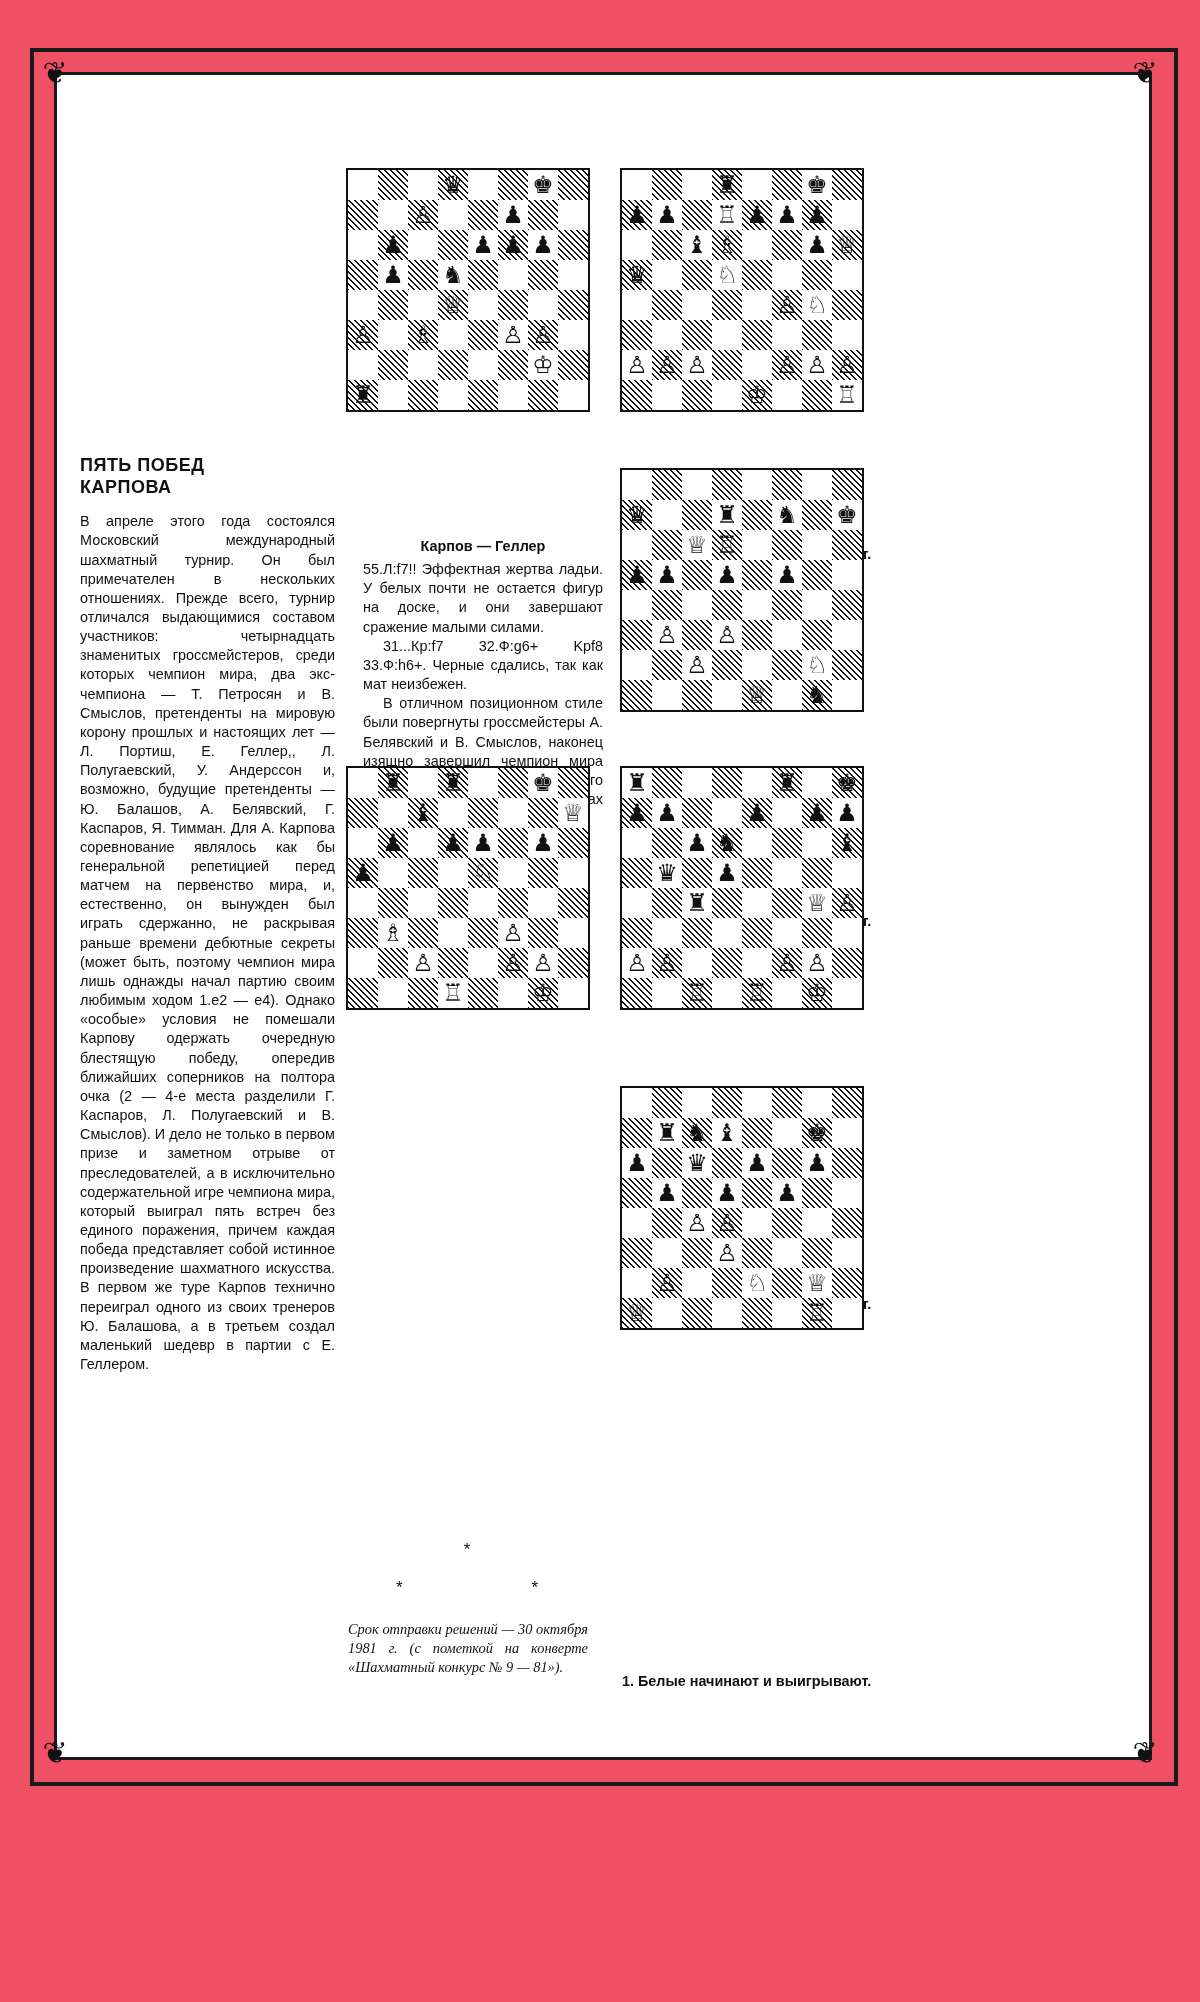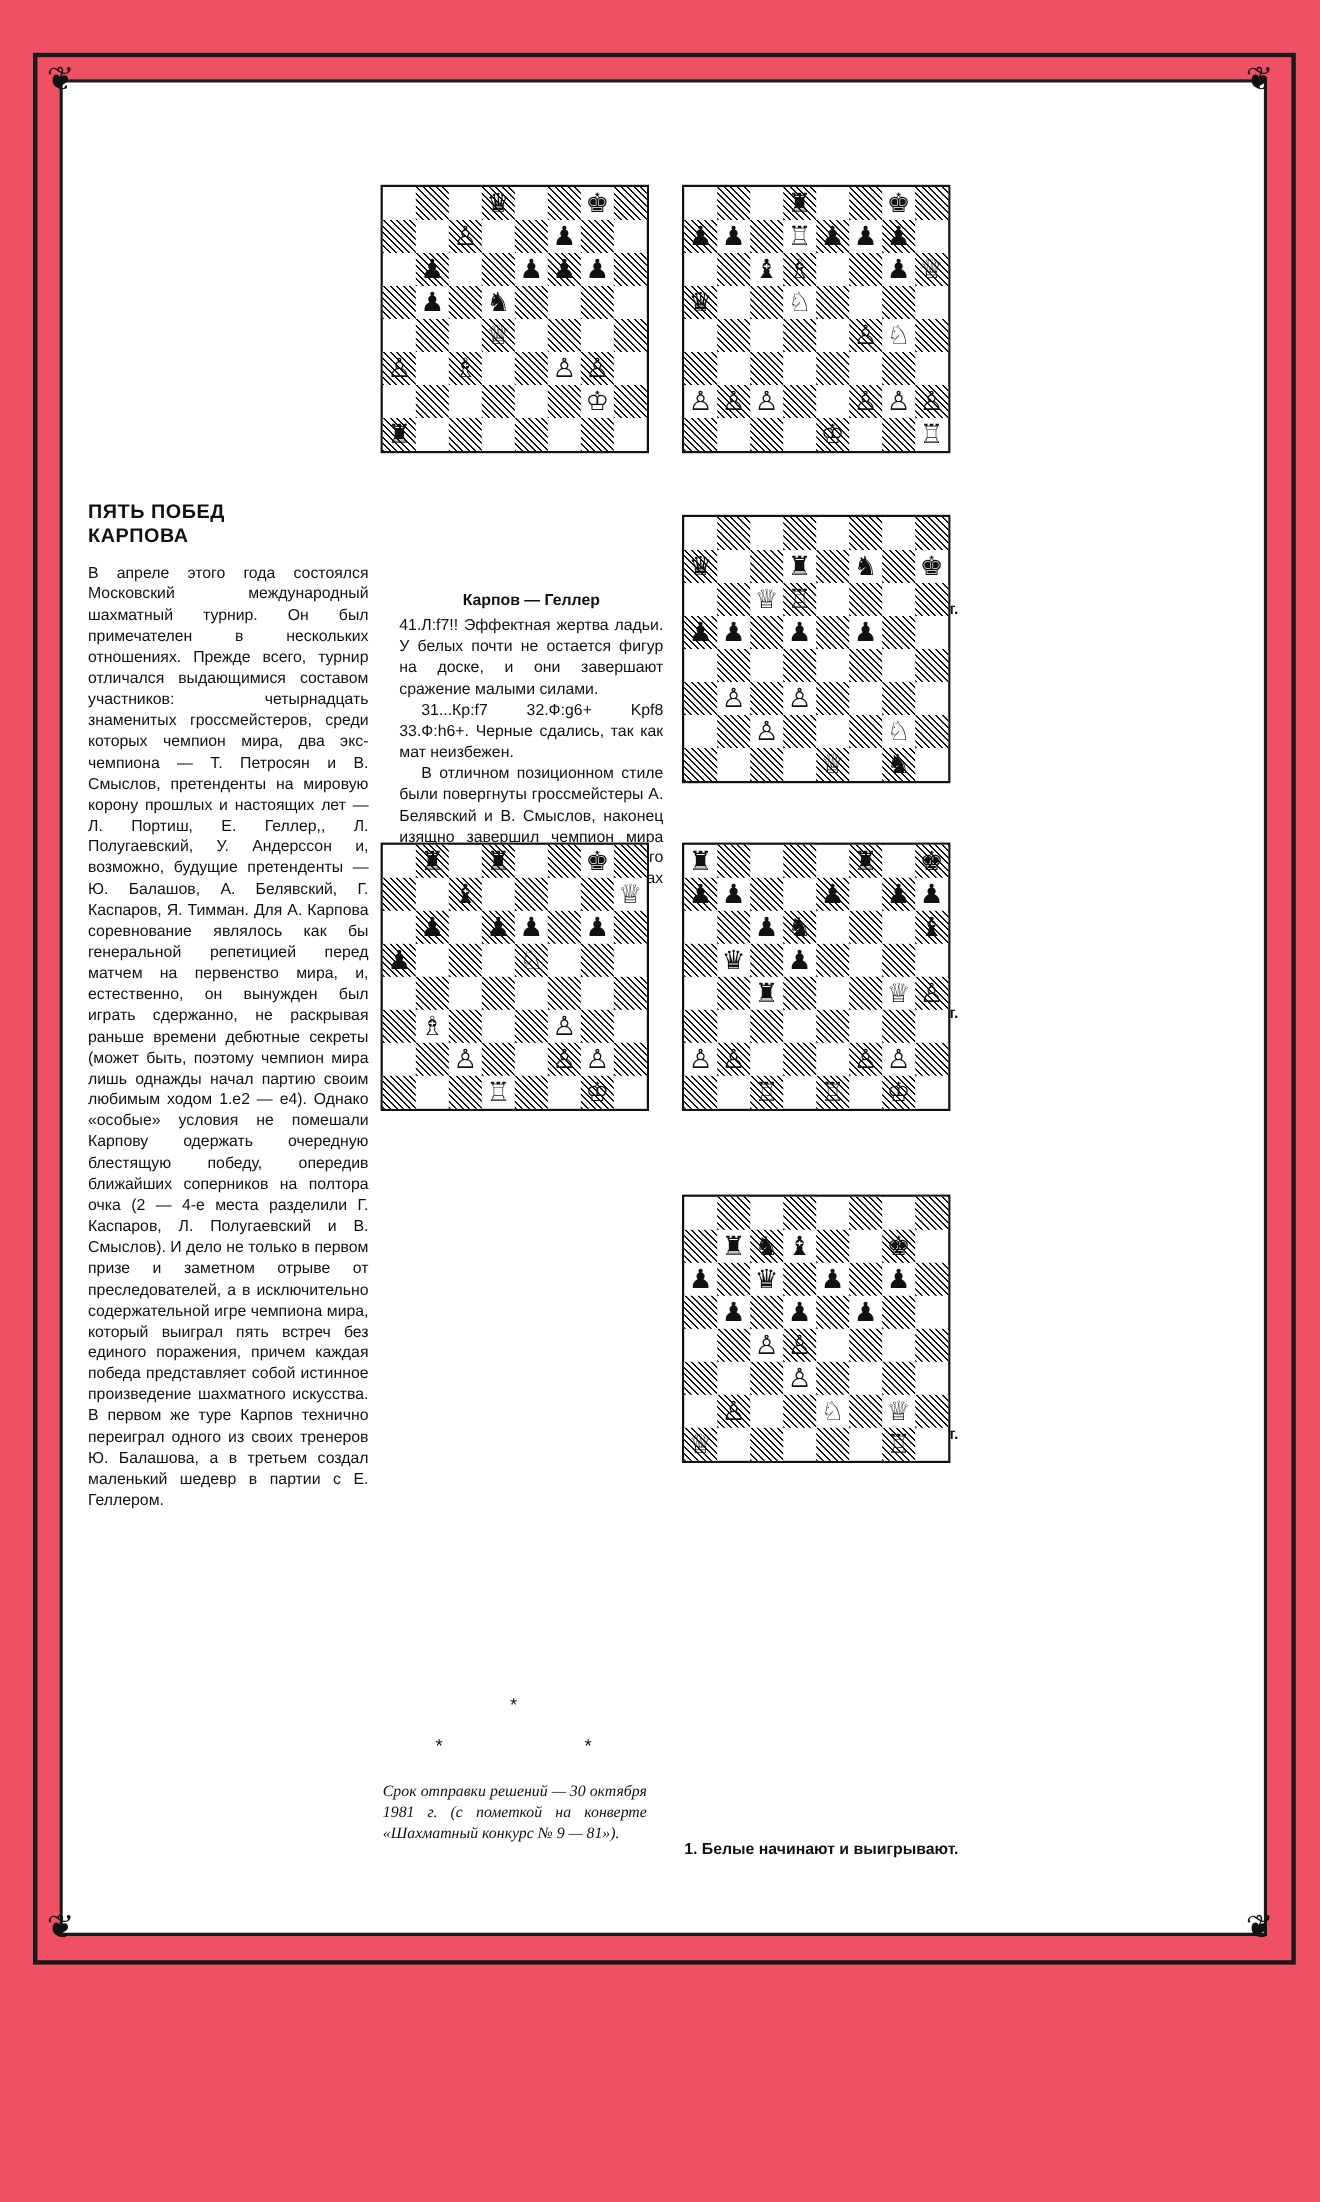--- a/index.html
+++ b/index.html
@@ -149,21 +149,21 @@
   <div class="col-left">
     <h2>
       <span>ПЯТЬ ПОБЕД</span><br>
       <span>КАРПОВА</span>
     </h2>
     <p>В апреле этого года состоялся Московский международный шахматный турнир. Он был примечателен в нескольких отношениях. Прежде всего, турнир отличался выдающимися составом участников: четырнадцать знаменитых гроссмейстеров, среди которых чемпион мира, два экс-чемпиона — Т. Петросян и В. Смыслов, претенденты на мировую корону прошлых и настоящих лет — Л. Портиш, Е. Геллер,, Л. Полугаевский, У. Андерссон и, возможно, будущие претенденты — Ю. Балашов, А. Белявский, Г. Каспаров, Я. Тимман. Для А. Карпова соревнование являлось как бы генеральной репетицией перед матчем на первенство мира, и, естественно, он вынужден был играть сдержанно, не раскрывая раньше времени дебютные секреты (может быть, поэтому чемпион мира лишь однажды начал партию своим любимым ходом 1.е2 — е4). Однако «особые» условия не помешали Карпову одержать очередную блестящую победу, опередив ближайших соперников на полтора очка (2 — 4-е места разделили Г. Каспаров, Л. Полугаевский и В. Смыслов). И дело не только в первом призе и заметном отрыве от преследователей, а в исключительно содержательной игре чемпиона мира, который выиграл пять встреч без единого поражения, причем каждая победа представляет собой истинное произведение шахматного искусства. В первом же туре Карпов технично переиграл одного из своих тренеров Ю. Балашова, а в третьем создал маленький шедевр в партии с Е. Геллером.</p>
   </div>
 
   <div class="col-mid">
     <div class="center">Карпов — Геллер</div>
-    <p>41.Л:f7!! Эффектная жертва ладьи. У белых почти не остается фигур на доске, и они завершают сражение малыми силами.</p>
+    <p>55.Л:f7!! Эффектная жертва ладьи. У белых почти не остается фигур на доске, и они завершают сражение малыми силами.</p>
     <p class="ind">31...Кр:f7 32.Ф:g6+ Kpf8 33.Ф:h6+. Черные сдались, так как мат неизбежен.</p>
     <p class="ind">В отличном позиционном стиле были повергнуты гроссмейстеры А. Белявский и В. Смыслов, наконец изящно завершил чемпион мира поединок против своего постоянного конкурента в турнирах голландца Я. Тиммана.</p>
   </div>
 
 
   <div class="stars">
     <div class="row1">*</div>
     <div class="row2">
       <span>*</span>
       <span>*</span>

